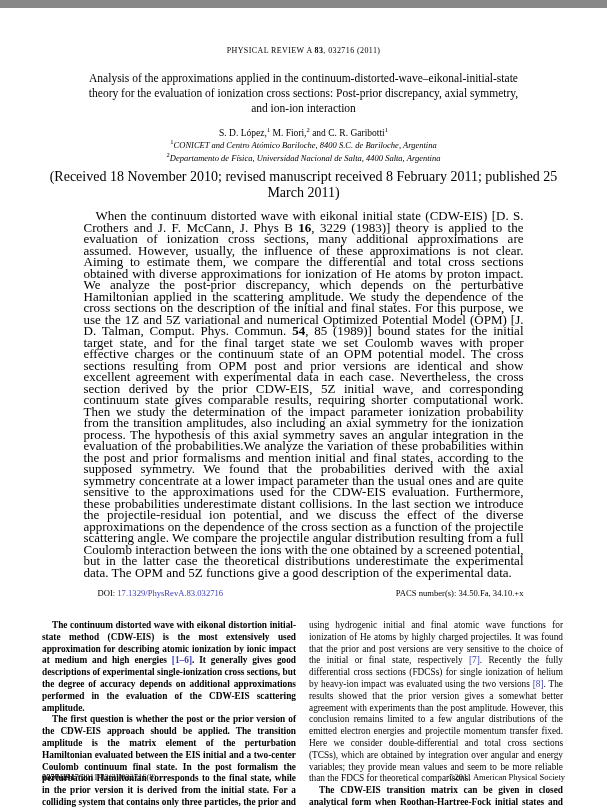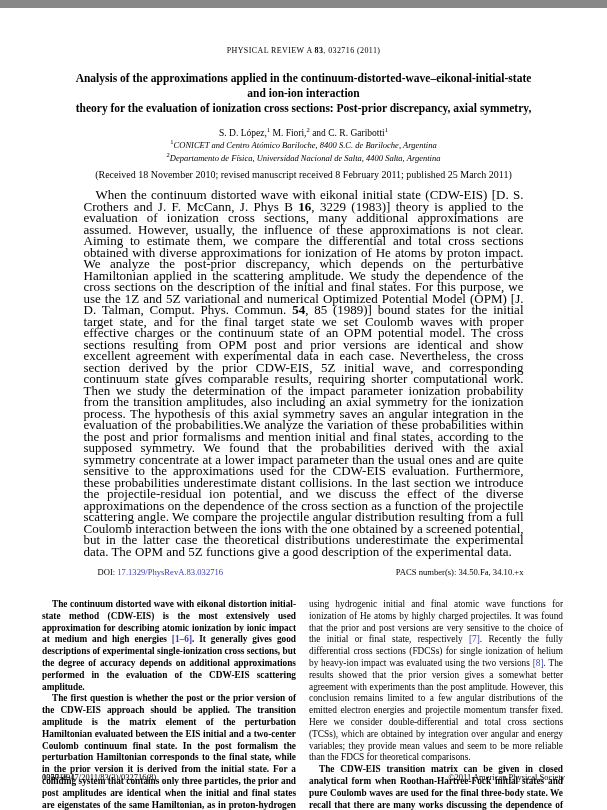--- a/index.html
+++ b/index.html
@@ -15,41 +15,41 @@
     overflow:hidden;
   }
   .journal-line{
     text-align:center;
     font-size:8px;
     letter-spacing:.4px;
   }
   .title{
     margin-top:16px;
     text-align:center;
-    font-weight:bold;
+    font-weight:normal;
     font-size:11.5px;
     line-height:15px;
   }
   .authors{
     margin-top:12px;
     text-align:center;
     font-size:9.5px;
   }
   sup.s{font-size:6.5px;vertical-align:super;line-height:0;}
   .affil{
     text-align:center;
     font-style:italic;
     font-size:8.5px;
     line-height:11px;
     margin-top:2px;
   }
   .affil sup.s{font-style:normal;}
   .received{
     text-align:center;
-    font-size:10px;
+    font-size:14px;
     margin-top:5px;
   }
   .abstract{
     width:440px;
     margin:9px auto 0 auto;
     font-size:13px;
     line-height:11.5px;
     text-align:justify;
     text-indent:12px;
   }
@@ -93,22 +93,22 @@
 </style>
 </head>
 <body>
 
 <div class="page">
 
   <div class="journal-line"><span>PHYSICAL REVIEW A </span><b class="bnum">83</b><span>, 032716 (2011)</span></div>
 
   <div class="title">
     <div>Analysis of the approximations applied in the continuum-distorted-wave–eikonal-initial-state</div>
+    <div>theory for the evaluation of ionization cross sections: Post-prior discrepancy, axial symmetry,</div>
     <div>and ion-ion interaction</div>
-    <div>theory for the evaluation of ionization cross sections: Post-prior discrepancy, axial symmetry,</div>
   </div>
 
   <div class="authors"><span>S. D. López,</span><sup class="s">1</sup><span> M. Fiori,</span><sup class="s">2</sup><span> and C. R. Garibotti</span><sup class="s">1</sup></div>
 
   <div class="affil"><sup class="s">1</sup><span>CONICET and Centro Atómico Bariloche, 8400 S.C. de Bariloche, Argentina</span></div>
   <div class="affil"><sup class="s">2</sup><span>Departamento de Física, Universidad Nacional de Salta, 4400 Salta, Argentina</span></div>
 
   <div class="received">(Received 18 November 2010; revised manuscript received 8 February 2011; published 25 March 2011)</div>
 
   <p class="abstract"><span>When the continuum distorted wave with eikonal initial state (CDW-EIS) [D. S. Crothers and J. F. McCann, J. Phys B </span><b class="bnum">16</b><span>, 3229 (1983)] theory is applied to the evaluation of ionization cross sections, many additional approximations are assumed. However, usually, the influence of these approximations is not clear. Aiming to estimate them, we compare the differential and total cross sections obtained with diverse approximations for ionization of He atoms by proton impact. We analyze the post-prior discrepancy, which depends on the perturbative Hamiltonian applied in the scattering amplitude. We study the dependence of the cross sections on the description of the initial and final states. For this purpose, we use the 1Z and 5Z variational and numerical Optimized Potential Model (OPM) [J. D. Talman, Comput. Phys. Commun. </span><b class="bnum">54</b><span>, 85 (1989)] bound states for the initial target state, and for the final target state we set Coulomb waves with proper effective charges or the continuum state of an OPM potential model. The cross sections resulting from OPM post and prior versions are identical and show excellent agreement with experimental data in each case. Nevertheless, the cross section derived by the prior CDW-EIS, 5Z initial wave, and corresponding continuum state gives comparable results, requiring shorter computational work. Then we study the determination of the impact parameter ionization probability from the transition amplitudes, also including an axial symmetry for the ionization process. The hypothesis of this axial symmetry saves an angular integration in the evaluation of the probabilities.We analyze the variation of these probabilities within the post and prior formalisms and mention initial and final states, according to the supposed symmetry. We found that the probabilities derived with the axial symmetry concentrate at a lower impact parameter than the usual ones and are quite sensitive to the approximations used for the CDW-EIS evaluation. Furthermore, these probabilities underestimate distant collisions. In the last section we introduce the projectile-residual ion potential, and we discuss the effect of the diverse approximations on the dependence of the cross section as a function of the projectile scattering angle. We compare the projectile angular distribution resulting from a full Coulomb interaction between the ions with the one obtained by a screened potential, but in the latter case the theoretical distributions underestimate the experimental data. The OPM and 5Z functions give a good description of the experimental data.</span></p>

